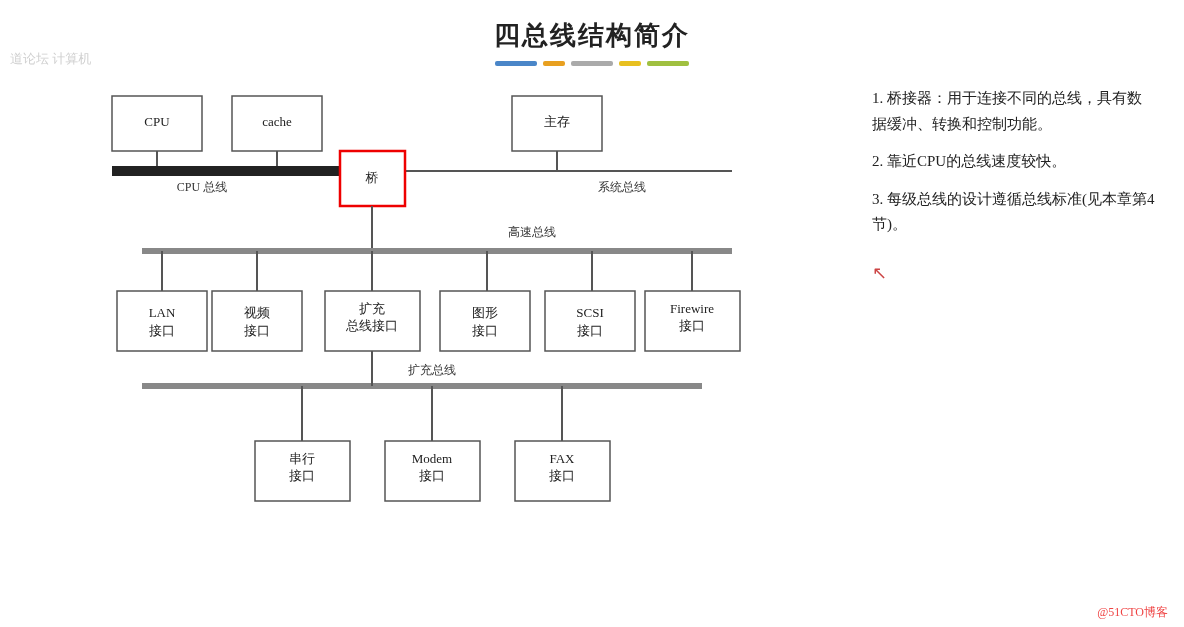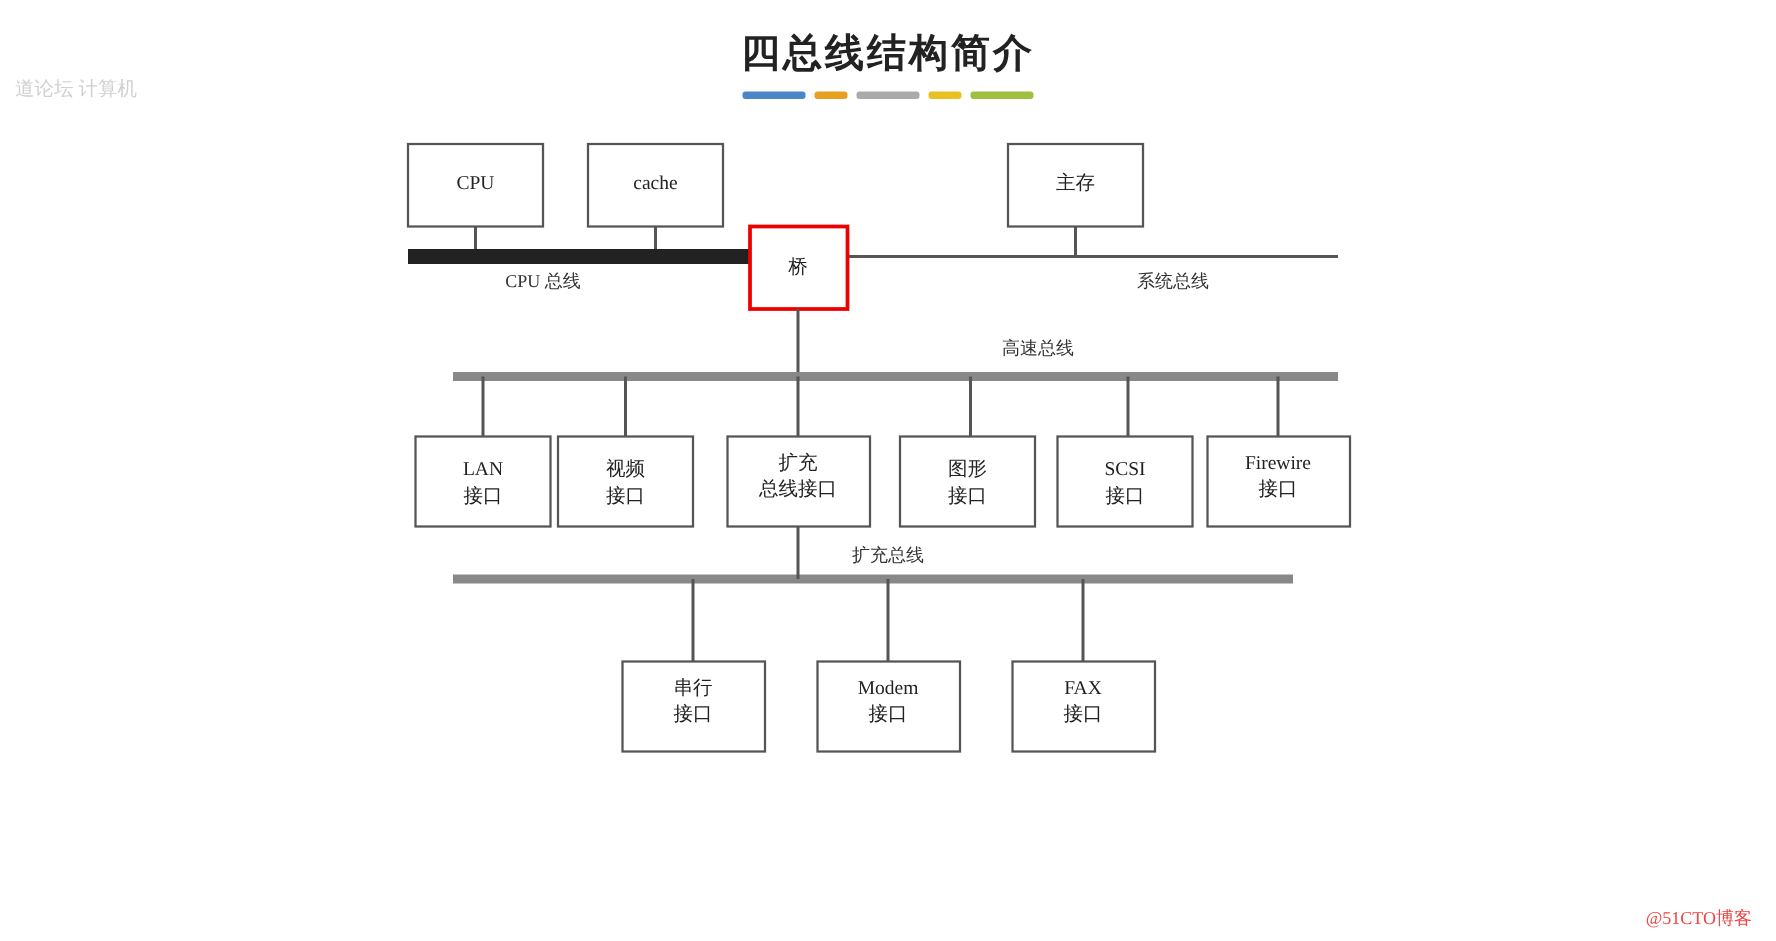--- a/index.html
+++ b/index.html
@@ -221,15 +221,22 @@
       <text class="box-label" x="350" y="401">接口</text>
 
       <line x1="480" y1="310" x2="480" y2="365" stroke="#555" stroke-width="2"></line>
       <rect class="box" x="433" y="365" width="95" height="60"></rect>
       <text class="box-label" x="480" y="384">FAX</text>
       <text class="box-label" x="480" y="401">接口</text>
 
     </svg>
   </div>
 
+  <div class="right-panel">
+    <p>1. 桥接器：用于连接不同的总线，具有数据缓冲、转换和控制功能。</p>
+    <p>2. 靠近CPU的总线速度较快。</p>
+    <p>3. 每级总线的设计遵循总线标准(见本章第4节)。</p>
+
+    <div style="margin-top:20px;font-size:18px;color:#c44;">↖</div>
+  </div>
 </div>
 
 <div class="credit">@51CTO博客</div>
 
 </body></html>

